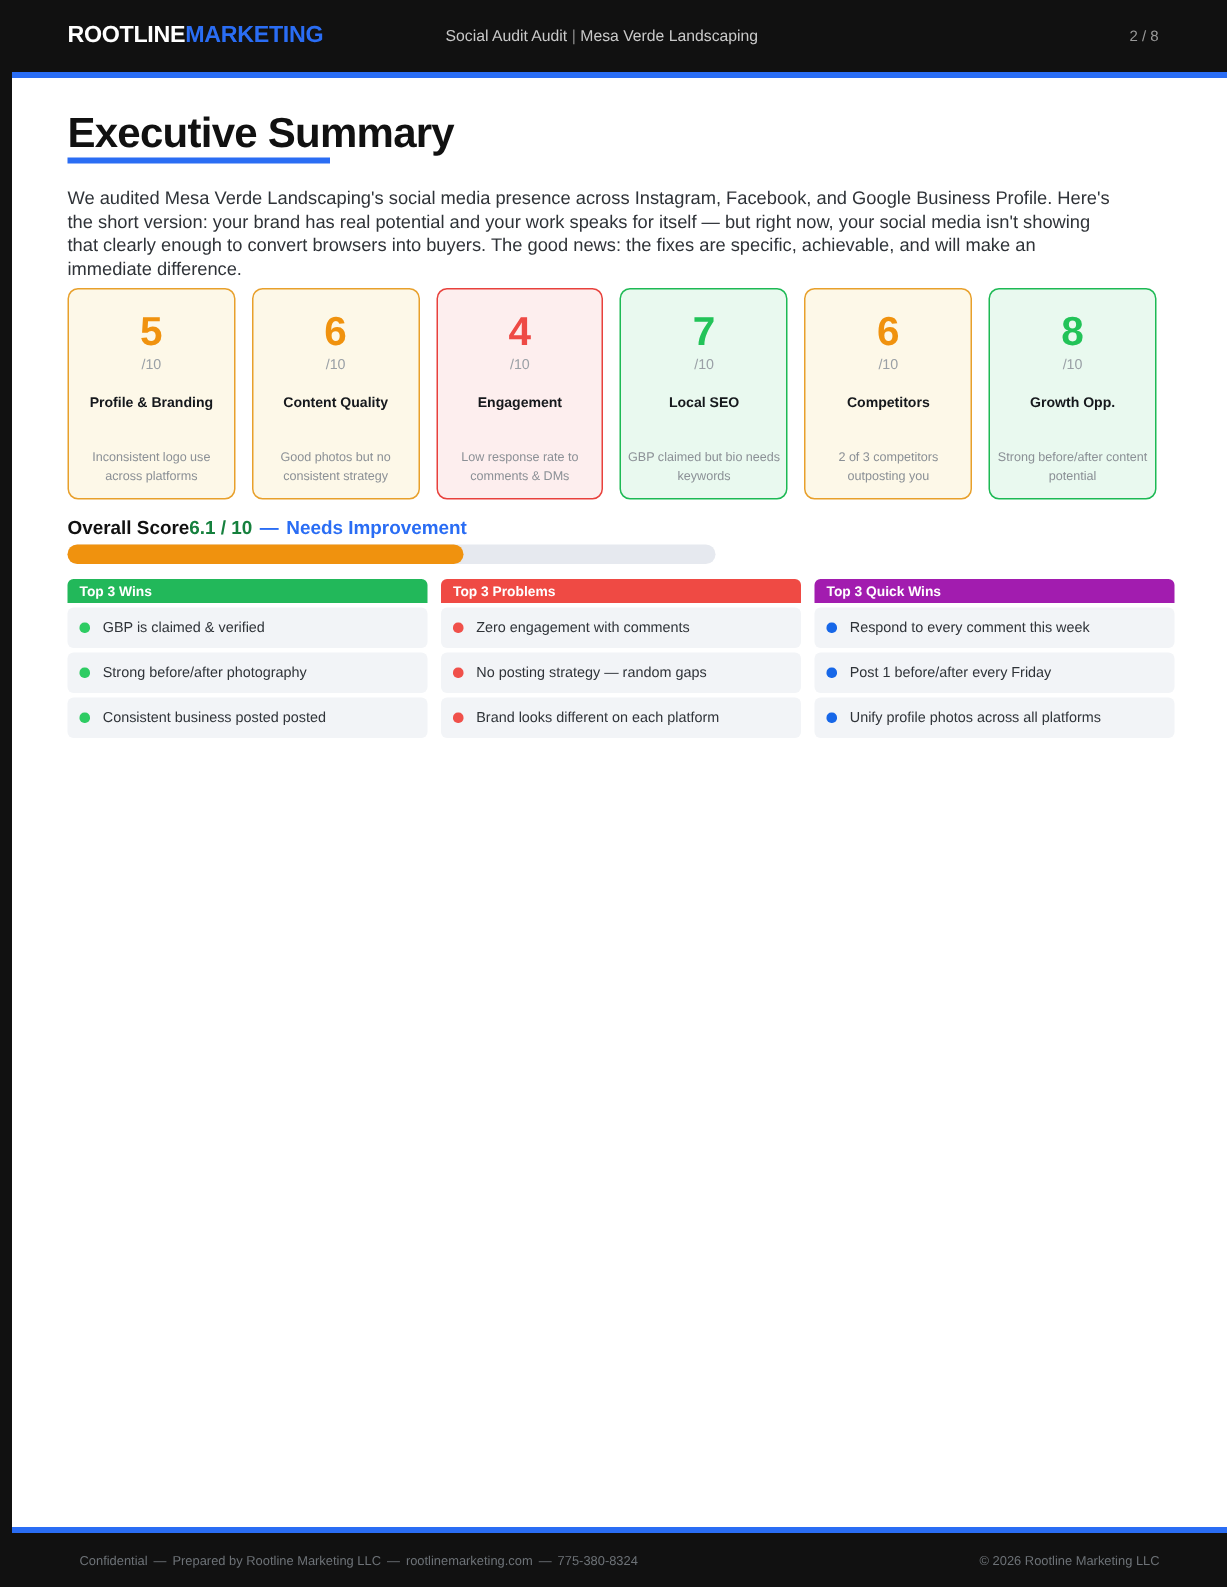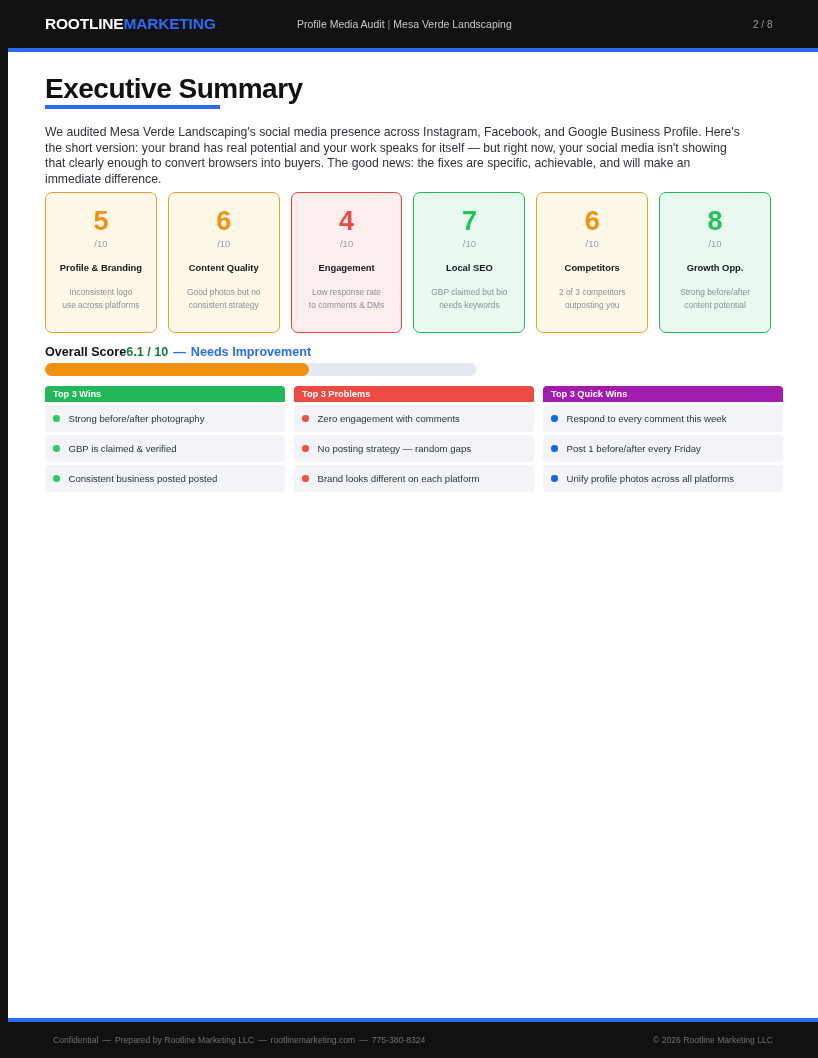--- a/index.html
+++ b/index.html
@@ -88,21 +88,21 @@
   .card-den {
     font-size: 9.5px; color: #9aa0a6; margin-top: 2px;
   }
   .card-label {
     font-size: 9.4px; font-weight: bold; color: #15181c;
     text-align: center; line-height: 12px; margin-top: 13px;
     padding: 0 4px;
   }
   .card-note {
     font-size: 8.4px; color: #8b9096; text-align: center;
-    line-height: 12.6px; margin-top: 12px; padding: 0 16px;
+    line-height: 12.6px; margin-top: 24px; padding: 0 3px;
   }
 
   
   .overall {
     position: absolute; left: 37px; top: 345px;
     font-size: 12.6px; font-weight: bold; color: #111111;
     white-space: nowrap;
   }
   .overall-val { color: #15803d; }
   .overall-dash { color: #2a6df4; padding: 0 5px; }
@@ -171,21 +171,21 @@
 </head>
 <body>
 
 <div class="page">
 
   <div class="header">
     <div class="header-logo">
       <span class="logo-a">ROOTLINE</span><span class="logo-b">MARKETING</span>
     </div>
     <div class="header-center">
-      <span>Profile Media Audit</span><span class="header-sep">|</span><span>Mesa Verde Landscaping</span>
+      <span>Social Audit Audit</span><span class="header-sep">|</span><span>Mesa Verde Landscaping</span>
     </div>
     <div class="header-page">2 / 8</div>
   </div>
   <div class="header-rule"></div>
 
   <div class="title">Executive Summary</div>
   <div class="title-underline"></div>
 
   <div class="intro">We audited Mesa Verde Landscaping's social media presence across Instagram, Facebook, and Google Business Profile. Here's the short version: your brand has real potential and your work speaks for itself — but right now, your social media isn't showing that clearly enough to convert browsers into buyers. The good news: the fixes are specific, achievable, and will make an immediate difference.</div>
 
@@ -233,25 +233,25 @@
   </div>
   <div class="bar-track">
     <div class="bar-fill" id="barfill" style="width: 61%;"></div>
   </div>
 
   <div class="lists">
     <div class="list-col">
       <div class="list-head h-green">Top 3 Wins</div>
       <div class="list-item">
         <span class="dot d-green"></span>
+        <span>GBP is claimed &amp; verified</span>
+      </div>
+      <div class="list-item">
+        <span class="dot d-green"></span>
         <span>Strong before/after photography</span>
-      </div>
-      <div class="list-item">
-        <span class="dot d-green"></span>
-        <span>GBP is claimed &amp; verified</span>
       </div>
       <div class="list-item">
         <span class="dot d-green"></span>
         <span>Consistent business posted posted</span>
       </div>
     </div>
 
     <div class="list-col">
       <div class="list-head h-red">Top 3 Problems</div>
       <div class="list-item">

